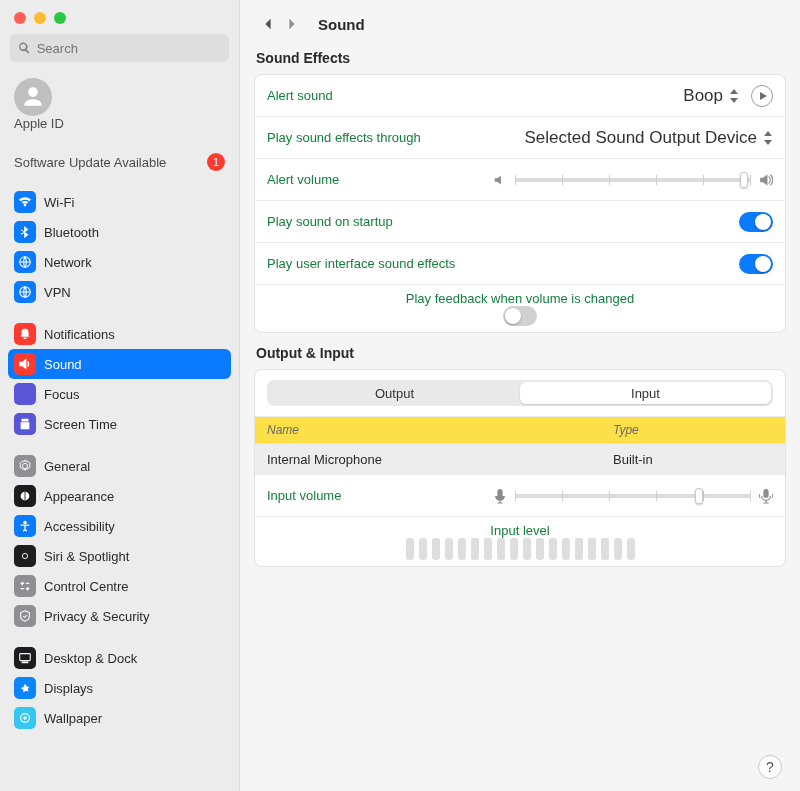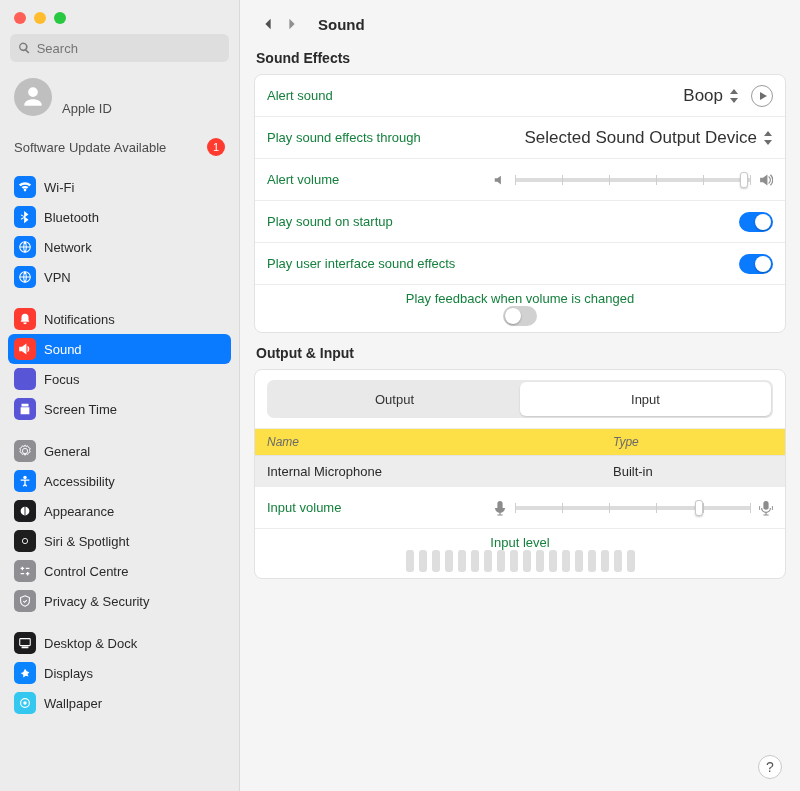--- a/index.html
+++ b/index.html
@@ -10,21 +10,21 @@
 
 .traffic { display: flex; gap: 8px; padding: 4px 0 10px 14px; }
 .traffic .dot { width: 12px; height: 12px; border-radius: 50%; }
 .dot.red { background: #ff5f57; } .dot.yellow { background: #febc2e; } .dot.green { background: #28c840; }
 
 .search-wrap { padding: 0 10px 10px 10px; }
 .search { display: flex; align-items: center; background: #dedede; border-radius: 6px; height: 28px; padding: 0 8px; }
 .search svg { width: 14px; height: 14px; fill: #7c7c7c; margin-right: 6px; }
 .search input { border: none; background: transparent; outline: none; font-size: 13px; color: #555; width: 100%; }
 
-.account { display: flex; align-items: flex-end; padding: 6px 14px 12px 14px; }
+.account { display: flex; align-items: flex-start; padding: 6px 14px 12px 14px; flex-direction: column; }
 .avatar { width: 38px; height: 38px; border-radius: 50%; background: #bfbfbf; display: flex; align-items: center; justify-content: center; margin-right: 10px; }
 .avatar svg { width: 26px; height: 26px; fill: #fff; }
 .account-label { font-size: 13px; color: #4b4b4b; }
 
 .update-row { display: flex; align-items: center; justify-content: space-between; padding: 10px 14px 14px 14px; }
 .update-label { font-size: 13px; color: #4b4b4b; }
 .badge { width: 18px; height: 18px; border-radius: 50%; background: #ff3b30; color: #fff; font-size: 11px; display: flex; align-items: center; justify-content: center; }
 
 .sb-group { padding: 2px 8px 10px 8px; }
 .sb-item { display: flex; align-items: center; height: 30px; border-radius: 6px; padding: 0 6px; cursor: pointer; }
@@ -74,21 +74,21 @@
 .slider .ticks { position:absolute; top:-3px; left:0; right:0; height:10px; display:flex; justify-content:space-between; }
 .slider .ticks span { width:1px; height:10px; background:#cfcfcf; }
 .slider .thumb { position:absolute; top:-6px; width:8px; height:16px; background:#fff; border:1px solid #c9c9c9; border-radius:3px; box-shadow:0 1px 2px rgba(0,0,0,.2); transform:translateX(-50%); }
 
 
 .toggle { width: 34px; height: 20px; border-radius: 10px; background:#d1d1d1; position: relative; cursor:pointer; }
 .toggle .knob { position:absolute; top:2px; left:2px; width:16px; height:16px; background:#fff; border-radius:50%; box-shadow:0 1px 2px rgba(0,0,0,.3); transition:left .1s; }
 .toggle.on { background:#0a7aff; } .toggle.on .knob { left:16px; }
 
 
-.segmented { background:#e9e9e9; border-radius:7px; padding:2px; display:flex; height:38px; }
+.segmented { background:#e9e9e9; border-radius:7px; padding:2px; display:flex; height:26px; }
 .segmented .seg { flex:1; border:none; background:transparent; font-size:13px; color:#323232; border-radius:6px; cursor:pointer; }
 .segmented .seg.active { background:#fff; box-shadow:0 1px 2px rgba(0,0,0,.15); }
 
 
 .table-head { display:flex; background:#fde047; font-size:12px; color:#6a6a6a; padding:6px 12px; border-bottom:1px solid #e2e2e2;font-style:italic; }
 .table-head .c1 { flex:1; } .table-head .c2 { width: 160px; }
 .table-row { display:flex; background:#ededed; font-size:13px; color:#2a2a2a; padding:8px 12px; }
 .table-row .c1 { flex:1; } .table-row .c2 { width:160px; }
 
 
@@ -210,36 +210,36 @@
         <div class="sb-group">
           <div class="sb-item">
             <div class="icon ic-gen">
               <svg viewBox="0 0 16 16">
                 <path d="M8 5a3 3 0 100 6 3 3 0 000-6zM8 1l1 2 2-1 1 2 2 1-1 2 1 2-2 1-1 2-2-1-1 2-1-2-2 1-1-2-2-1 1-2-1-2 2-1 1-2 2 1z" fill="none" stroke="#fff" stroke-width="1"></path>
               </svg>
             </div>
             <span class="label">General</span>
           </div>
           <div class="sb-item">
+            <div class="icon ic-appear">
+              <svg viewBox="0 0 16 16">
+                <circle cx="8" cy="8" r="5"></circle>
+                <path d="M8 3v10" stroke="#1c1c1e" stroke-width="1"></path>
+              </svg>
+            </div>
+            <span class="label">Appearance</span>
+          </div>
+          <div class="sb-item">
             <div class="icon ic-acc">
               <svg viewBox="0 0 16 16">
                 <circle cx="8" cy="4" r="2"></circle>
                 <path d="M3 7h10M8 7v5M6 14l2-2 2 2" stroke="#fff" stroke-width="1.5" fill="none"></path>
               </svg>
             </div>
             <span class="label">Accessibility</span>
-          </div>
-          <div class="sb-item">
-            <div class="icon ic-appear">
-              <svg viewBox="0 0 16 16">
-                <circle cx="8" cy="8" r="5"></circle>
-                <path d="M8 3v10" stroke="#1c1c1e" stroke-width="1"></path>
-              </svg>
-            </div>
-            <span class="label">Appearance</span>
           </div>
           <div class="sb-item">
             <div class="icon ic-siri">
               <svg viewBox="0 0 16 16">
                 <circle cx="8" cy="8" r="6" fill="url(#g)"></circle>
                 <circle cx="8" cy="8" r="3" fill="none" stroke="#fff"></circle>
               </svg>
             </div>
             <span class="label">Siri &amp; Spotlight</span>
           </div>

